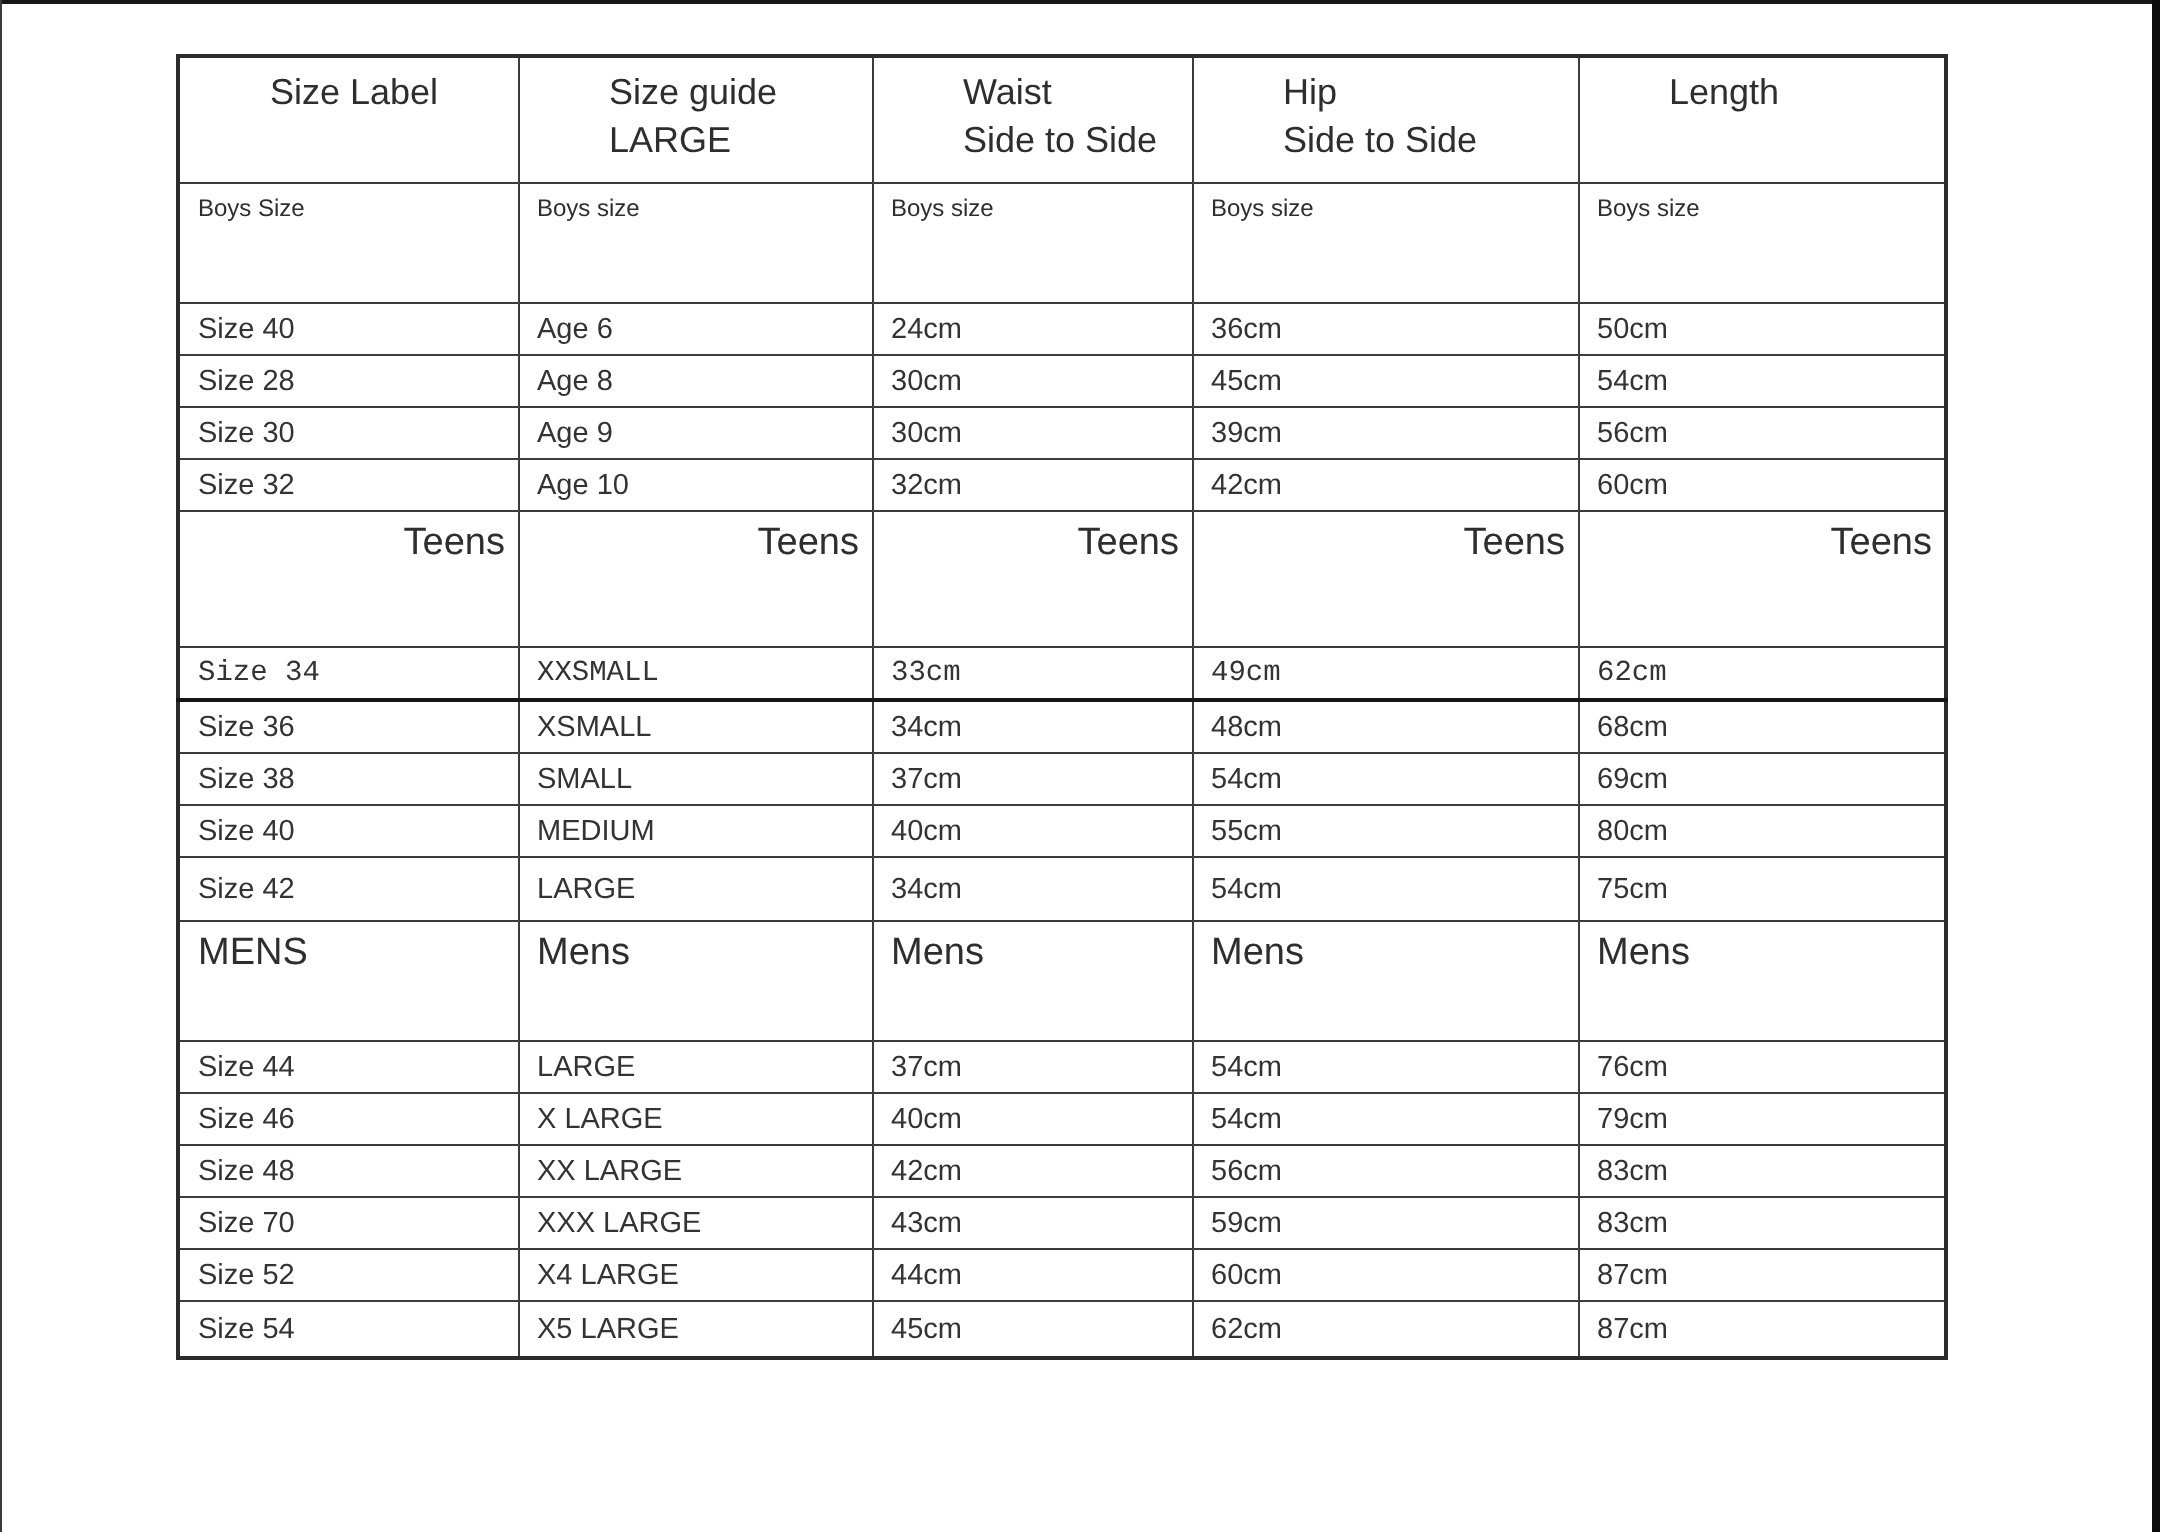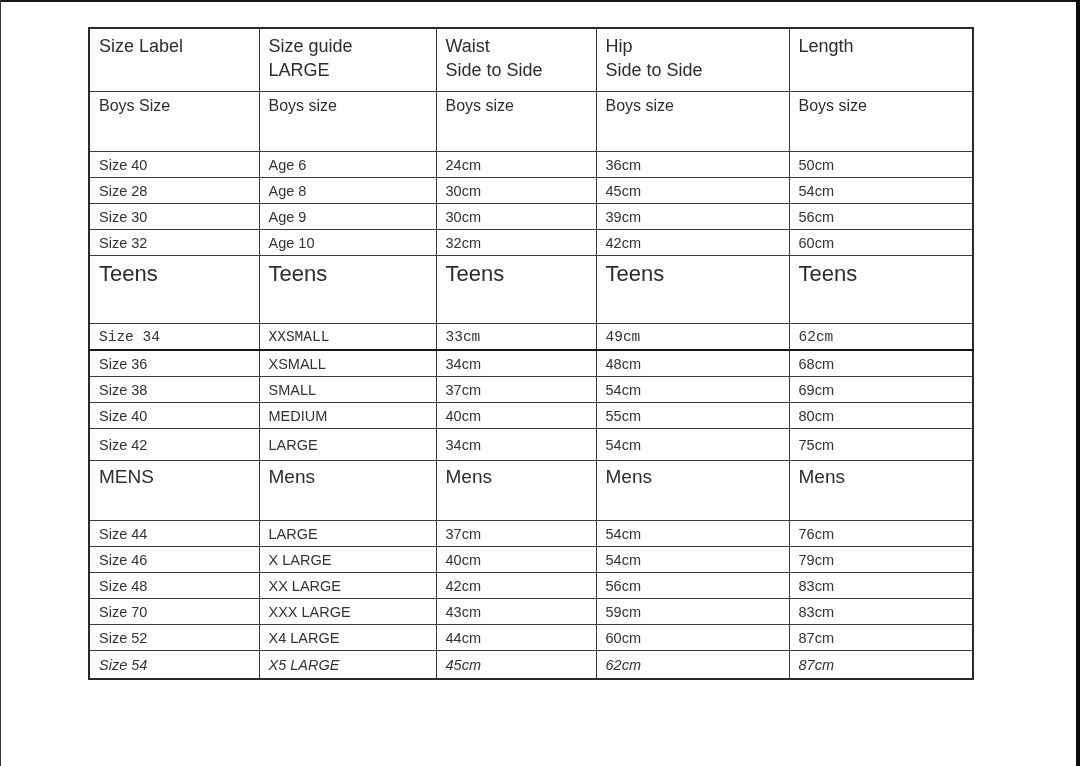--- a/index.html
+++ b/index.html
@@ -47,39 +47,39 @@
   }
   table.size-chart { border: 2px solid #2b2b2b; }
 
   tr.header-row td {
     height: 55px;
     vertical-align: top;
     font-size: 18px;
     padding-top: 5px;
     line-height: 1.35;
   }
-  tr.header-row .l1, tr.header-row .l2 { display: block; }
+  tr.header-row .l1, tr.header-row .l2 { display: block; margin-left: 36px; }
 
   tr.section-row td {
     vertical-align: top;
-    font-size: 16px;
+    font-size: 12px;
     padding-top: 5px;
   }
   tr.section-row.boys td { height: 52px; }
-  tr.section-row.teens td { height: 60px; font-size: 22px; }
+  tr.section-row.teens td { height: 60px; font-size: 19px; text-align: right; }
   tr.section-row.mens td { height: 52px; font-size: 19px; }
 
   tr.data-row td {
     height: 21px;
     font-size: 14.5px;
     color: #333333;
   }
   tr.data-row.tall td { height: 27px; margin-left: 12px; }
   tr.data-row.thick-bottom td { border-bottom: 2px solid #161616; font-family: Liberation Mono, monospace; }
-  tr.data-row.last td { height: 23px; font-style: italic; }
+  tr.data-row.last td { height: 23px; }
 </style>
 </head>
 <body>
 
 <div class="page">
   <div class="edge-top"></div>
   <div class="edge-left"></div>
   <div class="edge-right"></div>
 
   <table class="size-chart">

